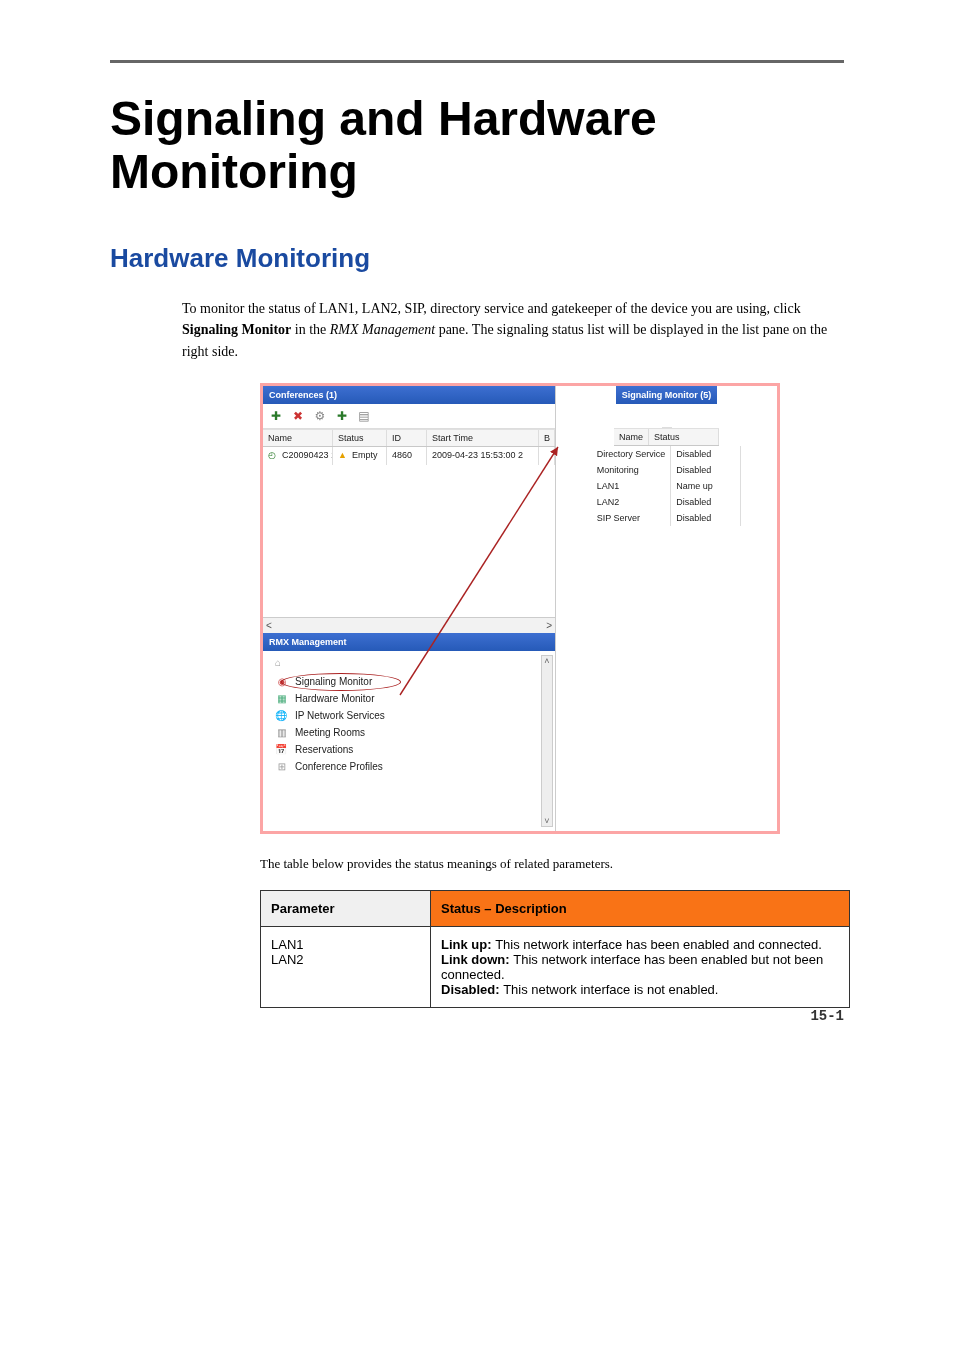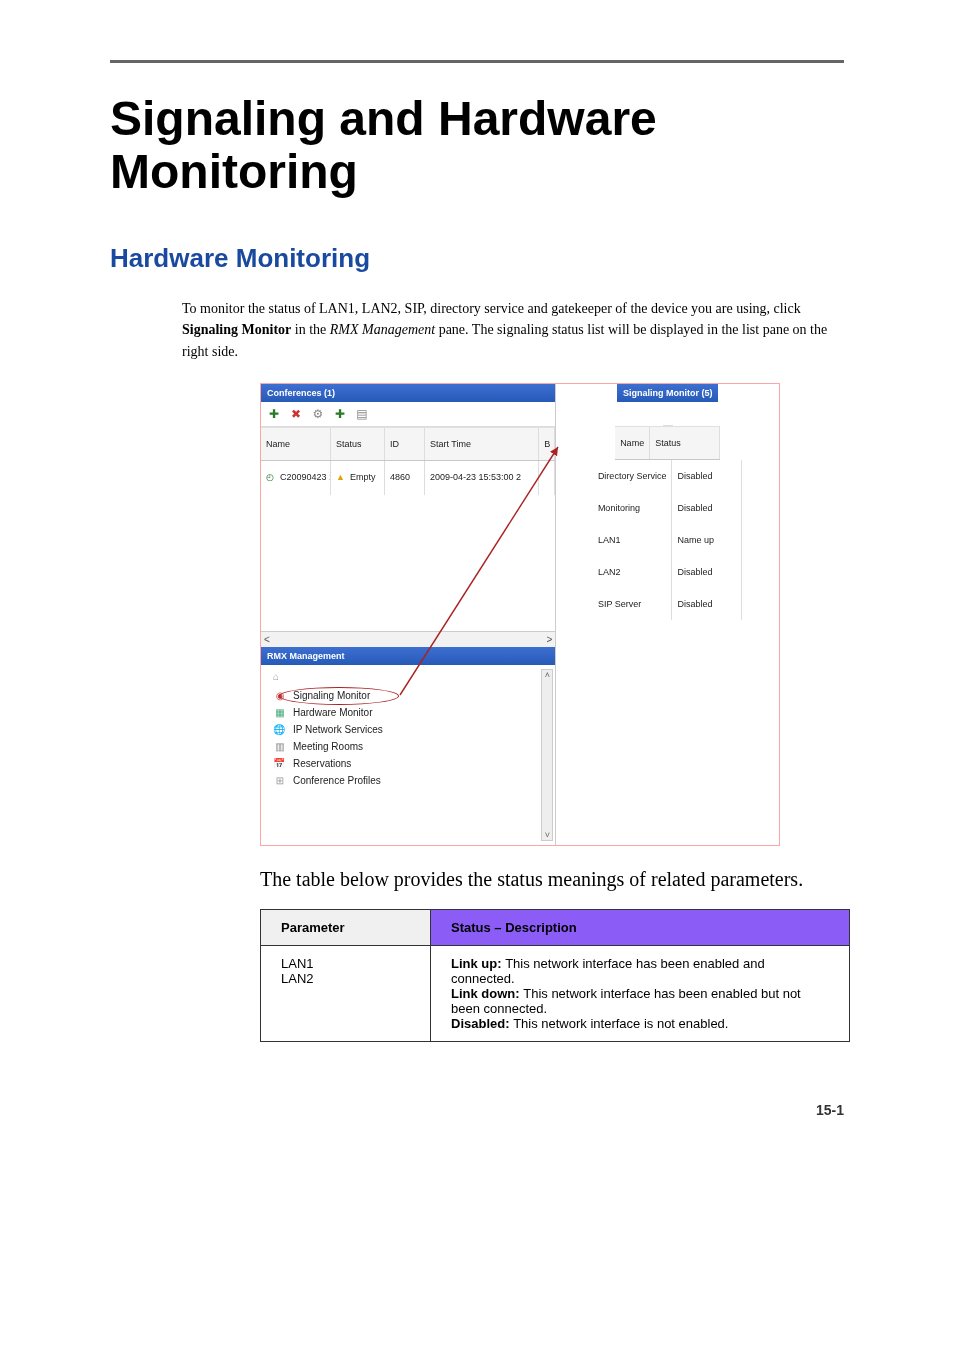--- a/index.html
+++ b/index.html
@@ -24,21 +24,21 @@
     font-size: 26px;
     font-weight: 800;
     color: #1a4aa0;
     margin: 0 0 24px 0;
   }
   .hangtext { margin-left: 72px; font-size: 14px; line-height: 1.55; }
   .hangtext em { font-style: italic; }
   .screenshot-wrap { margin: 20px 0 20px 150px; position: relative; }
   .shot {
     width: 520px;
-    border: 1px solid #fca5a5;
+    border: 3px solid #fca5a5;
     display: flex;
     font-family: Verdana, sans-serif;
     font-size: 9px;
     color: #222;
     background:#fff;
     position: relative;
   }
   .shot-left { flex: 1 1 57%; border-right: 1px solid #ccc; display:flex; flex-direction:column; }
   .shot-right { flex: 1 1 43%; display:flex; flex-direction:column;align-items:center; }
   .panetitle {
@@ -51,21 +51,21 @@
     padding:4px 5px; display:flex; gap:6px; align-items:center;
     border-bottom:1px solid #ddd;
   }
   .toolbar .ico { width:16px; height:16px; display:inline-flex; align-items:center; justify-content:center; font-size:12px;}
   .gridhead {
     display:flex; background:#f5f5f5;
     border-bottom:1px solid #c8c8c8;
     border-top:1px solid #e0e0e0;
   }
   .gridhead div, .gridrow div {
-    padding:11px 5px; border-right:1px solid #ddd;
+    padding:3px 5px; border-right:1px solid #ddd;
     white-space:nowrap; overflow:hidden;
   }
   .gridrow { display:flex; }
   .gridrow:nth-child(odd){ background:#fff;}
   .col-name{flex:0 0 70px;} .col-status{flex:0 0 54px;} .col-id{flex:0 0 40px;}
   .col-time{flex:1;} .col-b{flex:0 0 16px;}
   .rcol-name{flex:1;} .rcol-status{flex:0 0 70px;}
   .gridbody-left{height:170px; overflow:hidden;}
   .gridbody-right{height:auto;}
   .tinyico{display:inline-block;width:12px;height:12px;margin-right:2px;vertical-align:middle;}
@@ -78,25 +78,25 @@
   .rmx-tree{ padding:6px 8px 8px 12px; font-size:10px; position:relative;}
   .rmx-tree .toprow{height:16px; color:#999;}
   .rmx-tree .item{display:flex;align-items:center; gap:6px; padding:3px 0;}
   .rmx-tree .glyph{width:14px;display:inline-flex;justify-content:center;}
   .vscroll{position:absolute;right:2px;top:4px;bottom:4px;width:12px;background:#eee;border:1px solid #ccc;display:flex;flex-direction:column;justify-content:space-between;align-items:center;font-size:9px;color:#666;}
   .callout-ring{
     position:absolute; border:1.5px solid #a22; border-radius:50%/50%;
     left:18px; width:120px; height:18px;
   }
   .arrow-svg{position:absolute; pointer-events:none;}
-  .para2 { margin: 22px 0 18px 150px; font-size:20px; }
+  .para2 { margin: 22px 0 18px 150px; font-size:13px; }
   .legend-table { margin-left:150px; width:590px; border-collapse:collapse; font-family: Arial, sans-serif; font-size:13px;}
-  .legend-table td { border:1px solid #333; padding:10px 20px; vertical-align:top;}
+  .legend-table td { border:1px solid #333; padding:10px 10px; vertical-align:top;}
   .legend-table .rowhead{width:170px;}
-  .footer-pg { text-align:right; font-family:Liberation Sans, sans-serif; font-weight:700; font-size:14px; color:#333; margin-top:60px;}
+  .footer-pg { text-align:right; font-family:Liberation Mono, monospace; font-weight:700; font-size:14px; color:#333; }
 </style>
 </head>
 <body>
 
 <div class="topline"></div>
 
 <h1 class="chapter-title">Signaling and Hardware Monitoring</h1>
 
 <h2 class="section-title">Hardware Monitoring</h2>
 
@@ -219,21 +219,21 @@
     <line x1="140" y1="312" x2="298" y2="64" stroke="#a22" stroke-width="1.4" marker-end="url(#ah)"></line>
   </svg>
 </div>
 
 <p class="para2">The table below provides the status meanings of related parameters.</p>
 
 <table class="legend-table">
   <tbody>
       <tr>
     <td class="rowhead" style="font-weight:700;background:#f0f0f0">Parameter</td>
-    <td style="font-weight:700;background:#8b5cf6">Status – Description</td>
+    <td style="font-weight:700;background:#f97316">Status – Description</td>
   </tr>
   <tr>
     <td class="rowhead" style="white-space:pre-line">LAN1
 LAN2</td>
     <td>
       <div><b>Link up: </b><span>This network interface has been enabled and connected.</span></div>
       <div><b>Link down: </b><span>This network interface has been enabled but not been connected.</span></div>
       <div><b>Disabled: </b><span>This network interface is not enabled.</span></div>
     </td>
   </tr>

